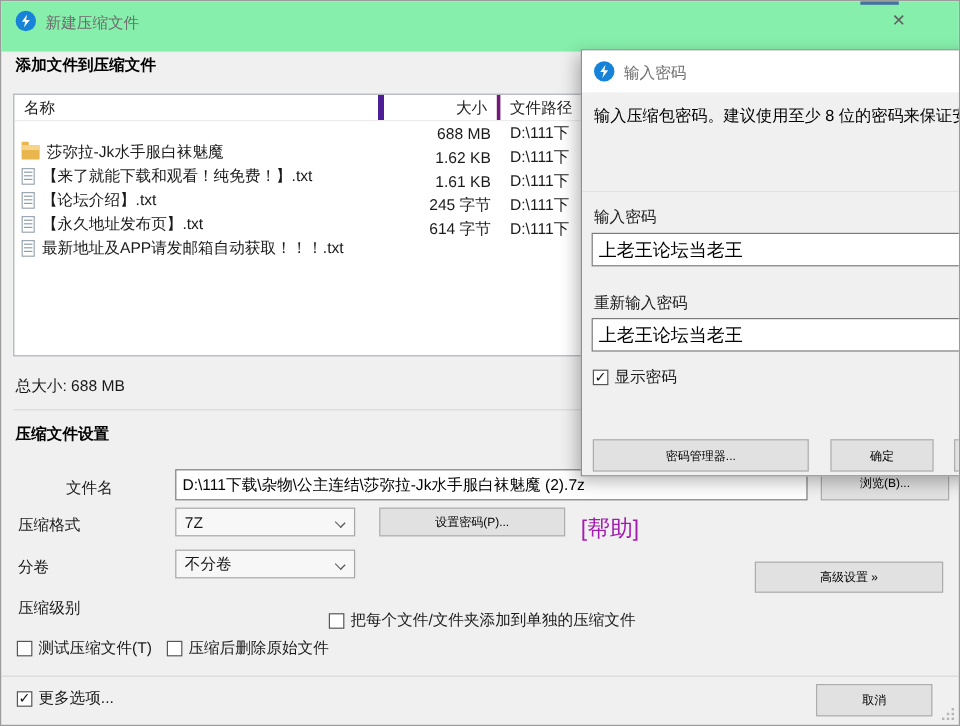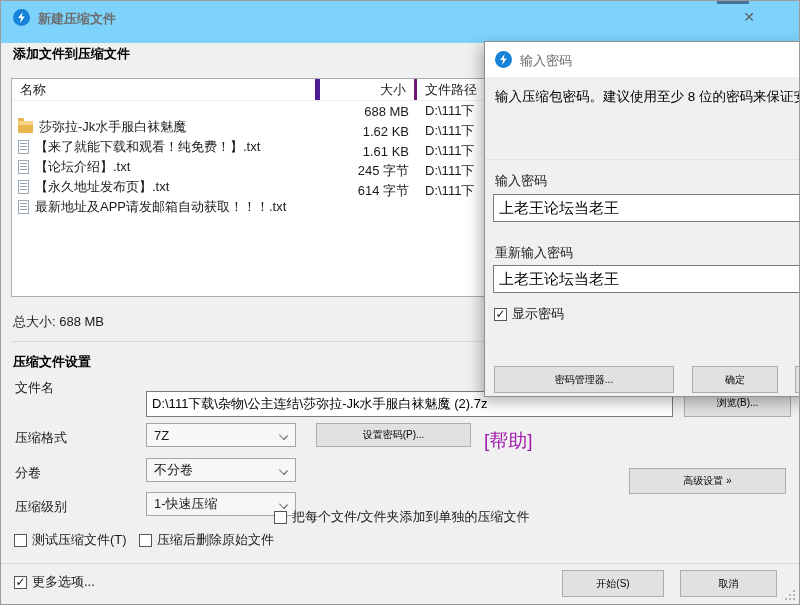--- a/index.html
+++ b/index.html
@@ -5,21 +5,21 @@
   * { margin:0; padding:0; box-sizing:border-box; }
   html,body { width:800px; height:605px; }
   body {
     font-family:"Liberation Sans","DejaVu Sans",sans-serif;
     font-size:13px; color:#1a1a1a; background:#fff; overflow:hidden;
   }
   #stage { position:relative; width:800px; height:605px; overflow:hidden;
            background:#f0f0f0; border:1px solid #9b9b9b; }
 
   
-  .titlebar { position:absolute; left:0; top:0; width:800px; height:42px; background:#7dd3fc;font-weight:bold; }
+  .titlebar { position:absolute; left:0; top:0; width:800px; height:42px; background:#86efac; }
   .app-icon { position:absolute; width:17px; height:17px; border-radius:50%;
               background:#1683d8; display:flex; align-items:center; justify-content:center; }
   .app-icon svg { width:11px; height:11px; }
   .titlebar .app-icon { left:12px; top:8px; }
   .title-text { position:absolute; left:37px; top:9px; color:#6d6d6d; font-size:13px; white-space:nowrap; }
   .close-btn { position:absolute; left:735px; top:6px; width:26px; height:21px;
                color:#5f5f5f; font-size:14px; text-align:center; line-height:21px; cursor:default; }
   .blue-sliver { position:absolute; left:716px; top:0; width:32px; height:3px; background:#44739e; }
 
   .section-header { position:absolute; font-weight:bold; font-size:13px; color:#000; white-space:nowrap; }
@@ -148,64 +148,59 @@
       <div class="size">614 字节</div>
       <div class="path">D:\111下</div>
     </div>
   </div>
 
   <div class="total-size">总大小: 688 MB</div>
   <div class="hsep" style="top:340px;"></div>
 
   <div class="section-header" style="left:12px; top:352px;">压缩文件设置</div>
 
-  <div class="form-label" style="top:378px;">文件名</div>
+  <div class="form-label" style="top:397px;margin-left:40px;">文件名</div>
   <div class="text-input" style="left:145px; top:390px; width:527px; height:26px;">D:\111下载\杂物\公主连结\莎弥拉-Jk水手服白袜魅魔 (2).7z</div>
   <div class="btn" style="left:683px; top:388px; width:107px; height:28px;">浏览(B)...</div>
 
   <div class="form-label" style="top:428px;">压缩格式</div>
   <div class="combo" style="left:145px; top:422px; width:150px;">
     <span>7Z</span>
     <span class="chev"></span>
   </div>
   <div class="btn" style="left:315px; top:422px; width:155px; height:24px;">设置密码(P)...</div>
   <div class="link" style="left:483px; top:427px;">[帮助]</div>
 
   <div class="form-label" style="top:463px;">分卷</div>
   <div class="combo" style="left:145px; top:457px; width:150px;">
     <span>不分卷</span>
     <span class="chev"></span>
   </div>
 
   <div class="form-label" style="top:497px;">压缩级别</div>
-  <div class="combo" style="left:145px; top:491px; width:150px;">
-    <span>1-快速压缩</span>
-    <span class="chev"></span>
-  </div>
   <div class="btn" style="left:628px; top:467px; width:157px; height:26px;">高级设置 »</div>
 
   <div class="checkbox-item" style="left:13px; top:530px;">
     <span class="cb-box"></span>
     <span>测试压缩文件(T)</span>
   </div>
   <div class="checkbox-item" style="left:138px; top:530px;">
     <span class="cb-box"></span>
     <span>压缩后删除原始文件</span>
   </div>
   <div class="checkbox-item" style="left:273px; top:507px;">
     <span class="cb-box"></span>
     <span>把每个文件/文件夹添加到单独的压缩文件</span>
   </div>
 
   <div class="footer-sep"></div>
   <div class="checkbox-item" style="left:13px; top:572px;">
     <span class="cb-box">✓</span>
     <span>更多选项...</span>
   </div>
-  <div class="btn" style="left:561px; top:569px; width:102px; height:27px;">开始(S)</div>
   <div class="btn" style="left:679px; top:569px; width:97px; height:27px;">取消</div>
   <div class="resize-grip">
     <i style="right:0; bottom:0;"></i>
       <i style="right:4px; bottom:0;"></i>
       <i style="right:8px; bottom:0;"></i>
     <i style="right:0; bottom:4px;"></i>
       <i style="right:4px; bottom:4px;"></i>
     <i style="right:0; bottom:8px;"></i>
   </div>
 

